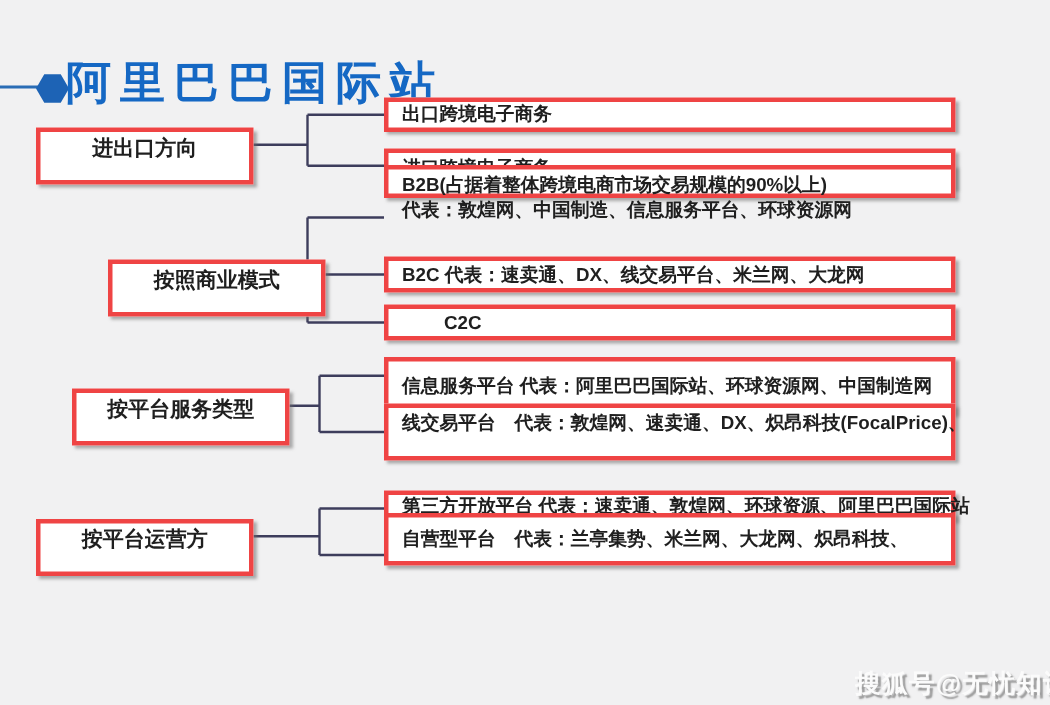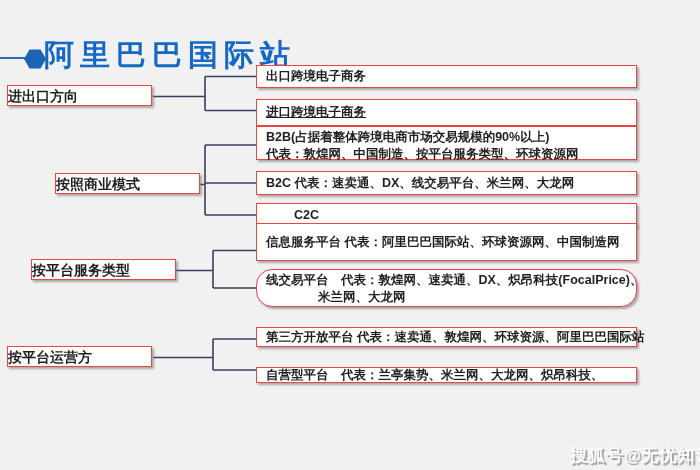--- a/index.html
+++ b/index.html
@@ -13,47 +13,47 @@
   .title-line{position:absolute;left:0;top:39px;width:26px;height:2px;background:#2a6db5;}
   .hex-icon{position:absolute;left:23px;top:30px;}
   .page-title{
     position:absolute;left:44px;top:17px;white-space:nowrap;
     color:#1568c4;font-size:30px;font-weight:bold;letter-spacing:6px;
   }
   
   #connectors{position:absolute;left:0;top:0;z-index:0;}
   
   .lbox,.rbox{
-    position:absolute;background:#ffffff;border:1px solid #ef4444;
+    position:absolute;background:#ffffff;border:3px solid #ef4444;
     box-shadow:2px 2px 2px rgba(110,110,110,.55);
     box-sizing:border-box;color:#1f1f1f;z-index:1;
   }
   .lbox{
-    left:7px;width:145px;height:21px;line-height:21px;text-align:left;
+    left:24px;width:145px;height:38px;line-height:21px;text-align:center;
     font-size:14px;font-weight:600;
   }
   .rbox{
     left:256px;width:381px;font-size:12.5px;font-weight:600;
     padding:0 0 0 9px;white-space:nowrap;
   }
   .rbox .line{line-height:17px;}
   .rbox.single{display:flex;align-items:center;}
   .indent{margin-left:52px;}
   
   .g1{top:85px;} .g2{top:173px;margin-left:48px;} .g3{top:259px;margin-left:24px;} .g4{top:346px;}
   
   .r1{top:65px;height:23px;}
   .r2{top:99px;height:27px;text-decoration:underline;}
-  .r3{top:126px;height:34px;padding-top:2px;}
+  .r3{top:110px;height:22px;padding-top:2px;}
   .r4{top:171px;height:24px;}
   .r5{top:203px;height:24px;padding-left:37px;}
-  .r6{top:223px;height:38px;text-align:right;}
-  .r7{top:269px;height:38px;padding-top:2px;border-radius:16px;}
+  .r6{top:238px;height:38px;text-align:right;}
+  .r7{top:269px;height:38px;padding-top:2px;}
   .r8{top:327px;height:20px;}
-  .r9{top:367px;height:16px;}
+  .r9{top:342px;height:35px;}
   
   .watermark{
     position:absolute;left:570px;top:444px;width:130px;height:24px;
     overflow:hidden;white-space:nowrap;
     font-size:17px;font-weight:bold;letter-spacing:1px;
     color:#fbfbfb;text-shadow:2px 2px 1px rgba(140,140,140,.85);
   }
 </style>
 </head>
 <body>
@@ -108,34 +108,33 @@
   </div>
 
   <div class="rbox r1 single">
     <div class="line">出口跨境电子商务</div>
   </div>
   <div class="rbox r2 single">
     <div class="line">进口跨境电子商务</div>
   </div>
   <div class="rbox r3">
     <div class="line">B2B(占据着整体跨境电商市场交易规模的90%以上)</div>
-    <div class="line">代表：敦煌网、中国制造、按平台服务类型、环球资源网</div>
+    <div class="line">代表：敦煌网、中国制造、信息服务平台、环球资源网</div>
   </div>
   <div class="rbox r4 single">
     <div class="line">B2C 代表：速卖通、DX、线交易平台、米兰网、大龙网</div>
   </div>
   <div class="rbox r5 single">
     <div class="line">C2C</div>
   </div>
   <div class="rbox r6 single">
     <div class="line">信息服务平台 代表：阿里巴巴国际站、环球资源网、中国制造网</div>
   </div>
   <div class="rbox r7">
     <div class="line">线交易平台　代表：敦煌网、速卖通、DX、炽昂科技(FocalPrice)、</div>
-    <div class="line indent">米兰网、大龙网</div>
   </div>
   <div class="rbox r8 single">
     <div class="line">第三方开放平台 代表：速卖通、敦煌网、环球资源、阿里巴巴国际站</div>
   </div>
   <div class="rbox r9 single">
     <div class="line">自营型平台　代表：兰亭集势、米兰网、大龙网、炽昂科技、</div>
   </div>
 
   <div class="watermark">搜狐号@无忧知识</div>
 

